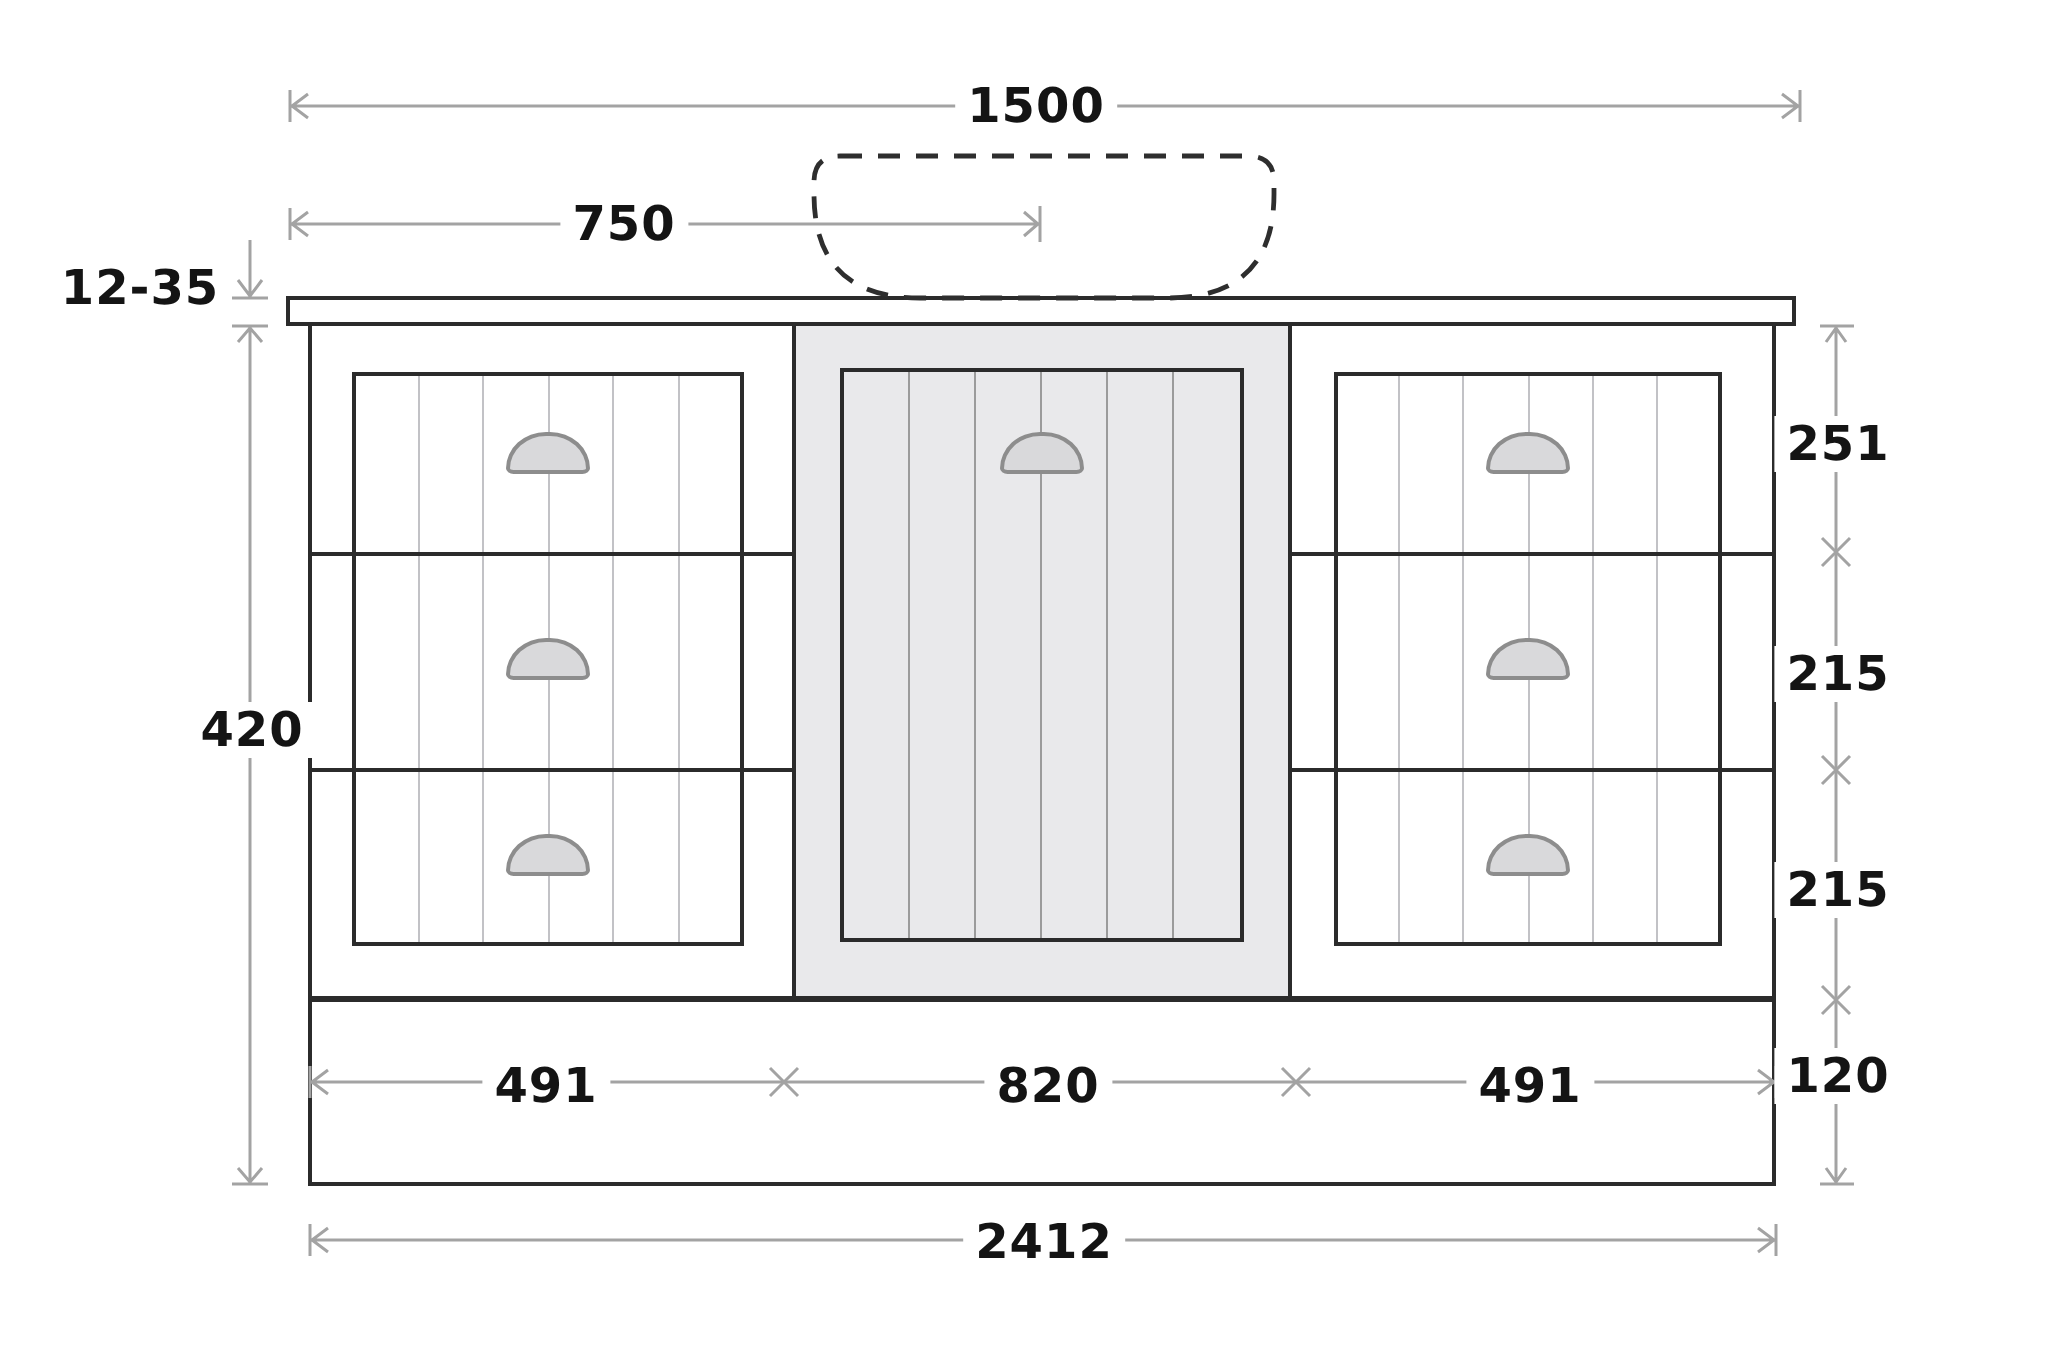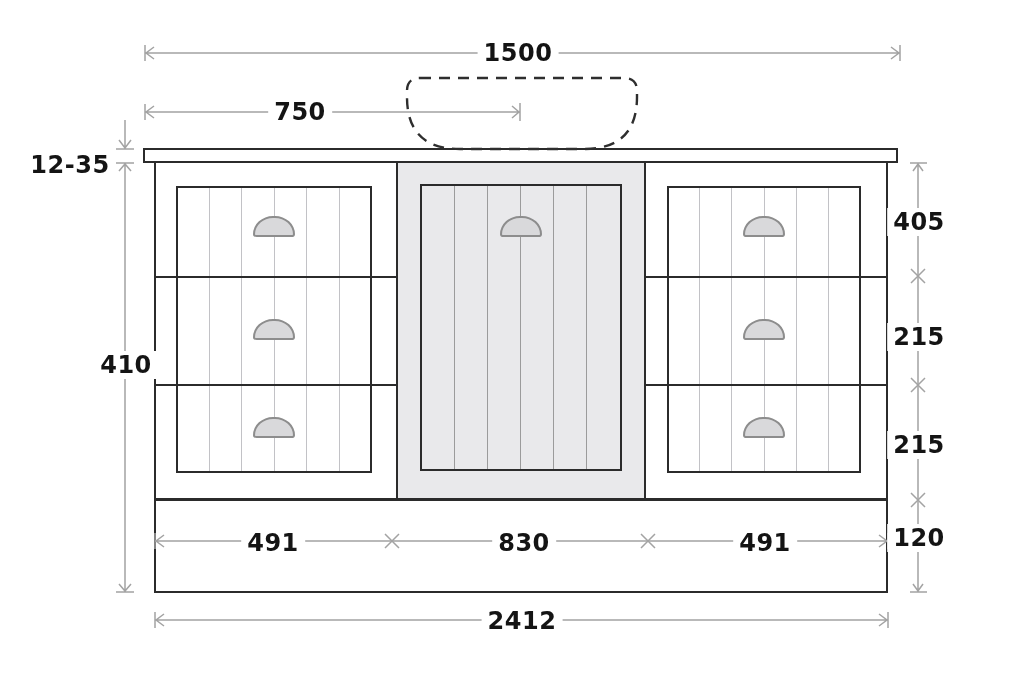--- a/index.html
+++ b/index.html
@@ -96,25 +96,25 @@
 
       <path d="M155 533 V549 M155 541 H888 M888 533 V549 M164 535 L156 541 L164 547 M879 535 L887 541 L879 547"></path>
       <path d="M385 534 L399 548 M399 534 L385 548"></path>
       <path d="M641 534 L655 548 M655 534 L641 548"></path>
 
       <path d="M155 612 V628 M155 620 H888 M888 612 V628 M164 614 L156 620 L164 626 M879 614 L887 620 L879 626"></path>
     </g>
   </svg>
 
   <div class="dlabel" style="left:518px;top:53px">1500</div>
-  <div class="dlabel" style="left:300px;top:112px">750</div>
-  <div class="dlabel" style="left:70px;top:165px">12-35</div>
-  <div class="dlabel" style="left:126px;top:365px">410</div>
-  <div class="dlabel" style="left:919px;top:222px">405</div>
+  <div class="dlabel" style="left:312px;top:112px">750</div>
+  <div class="dlabel" style="left:70px;top:144px">12-35</div>
+  <div class="dlabel" style="left:126px;top:365px">420</div>
+  <div class="dlabel" style="left:919px;top:222px">251</div>
   <div class="dlabel" style="left:919px;top:337px">215</div>
   <div class="dlabel" style="left:919px;top:445px">215</div>
   <div class="dlabel" style="left:919px;top:538px">120</div>
   <div class="dlabel" style="left:273px;top:543px">491</div>
-  <div class="dlabel" style="left:524px;top:543px">830</div>
+  <div class="dlabel" style="left:524px;top:543px">820</div>
   <div class="dlabel" style="left:765px;top:543px">491</div>
   <div class="dlabel" style="left:522px;top:621px">2412</div>
 
 </div>
 
 </body></html>

